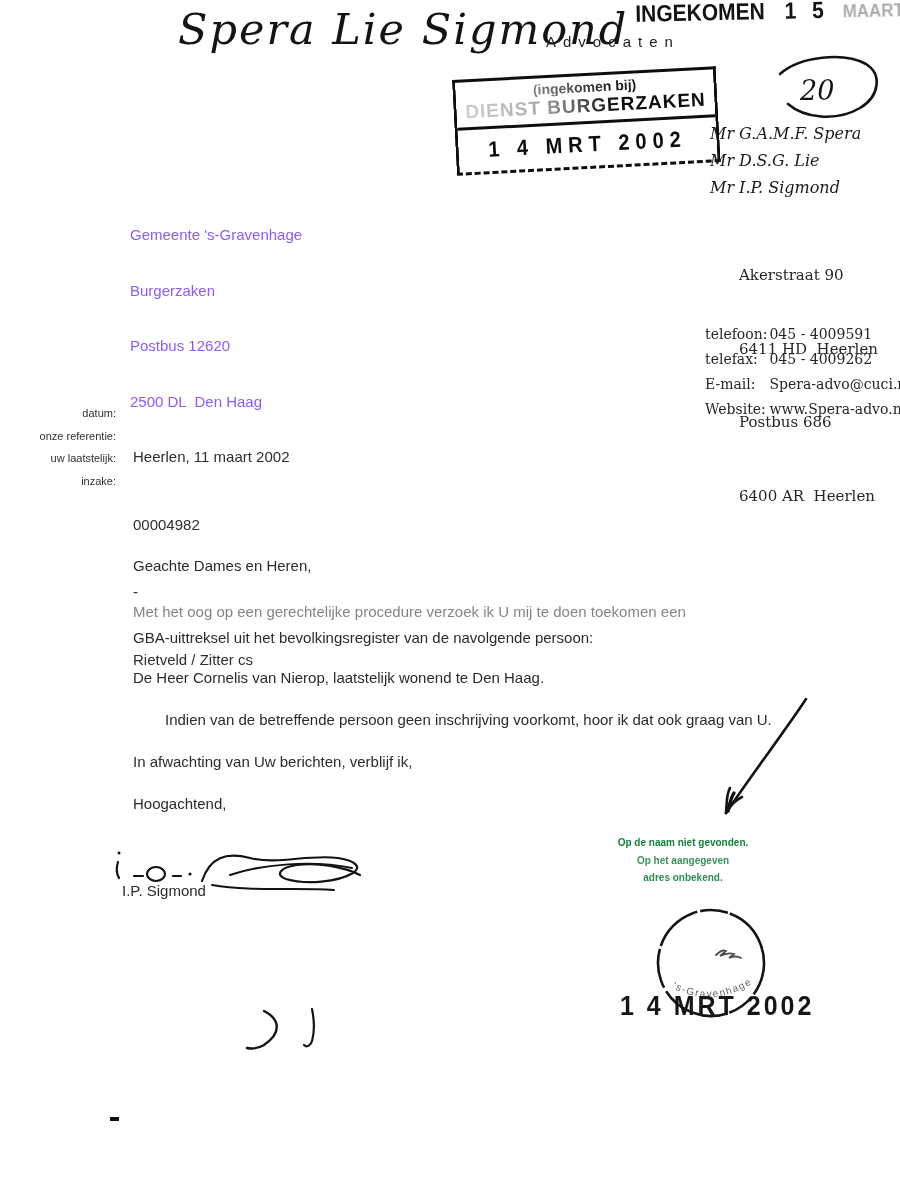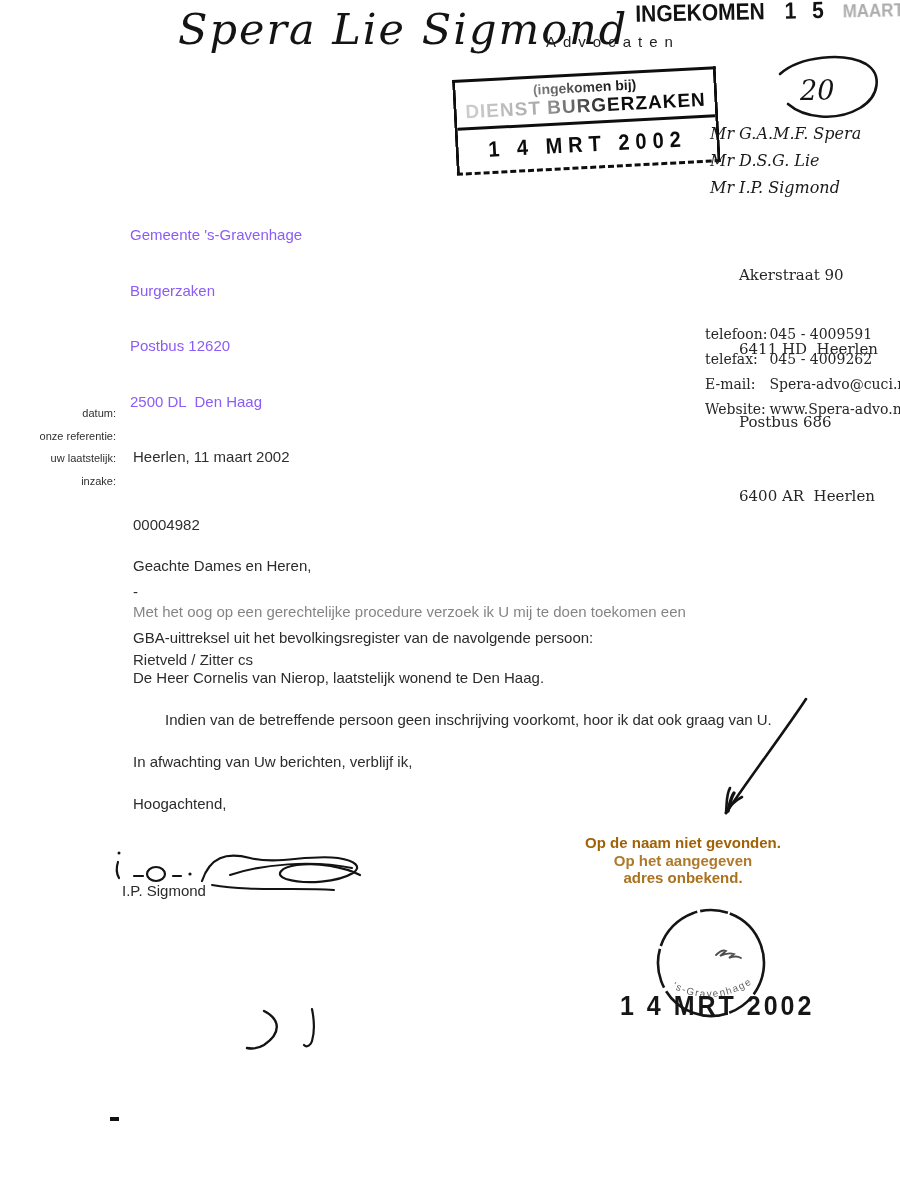--- a/index.html
+++ b/index.html
@@ -49,21 +49,21 @@
   .b-sal{top:557px;}
   .b-p1{top:603px;opacity:.58;filter:blur(.35px);}
   .b-p2{top:629px;}
   .b-p3{top:669px;}
   .b-p4{top:711px;margin-left:32px;}
   .b-p5{top:753px;}
   .b-close{top:795px;}
   .sig-name{left:122px;top:882px;font-size:15px;color:#2b2b2b;}
 
   .result-note{left:566px;top:834px;width:234px;text-align:center;font-weight:bold;
-               font-size:15px;line-height:17.5px;color:#a16207;}
+               font-size:10px;line-height:17.5px;color:#15803d;}
   .result-note .rn2{opacity:.85;}
   .result-note .rn3{opacity:.9;}
 
   .bottom-date{left:620px;top:990px;font-weight:bold;font-size:25px;letter-spacing:3px;
                color:#161616;transform:scaleY(1.1);transform-origin:left top;white-space:nowrap;}
 
   .tiny-dash{left:110px;top:1117px;width:9px;height:4px;background:#111;}
 
   svg{display:block;}
   .ink{stroke:#131313;fill:none;stroke-linecap:round;}

